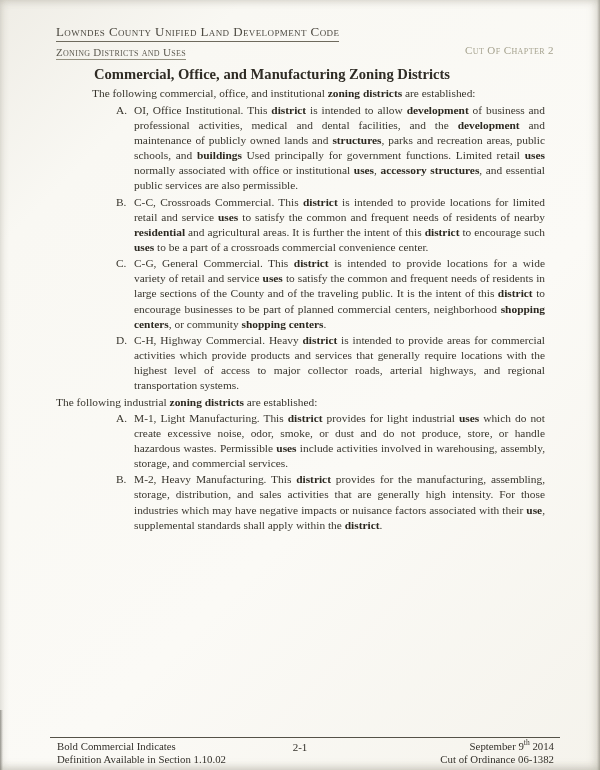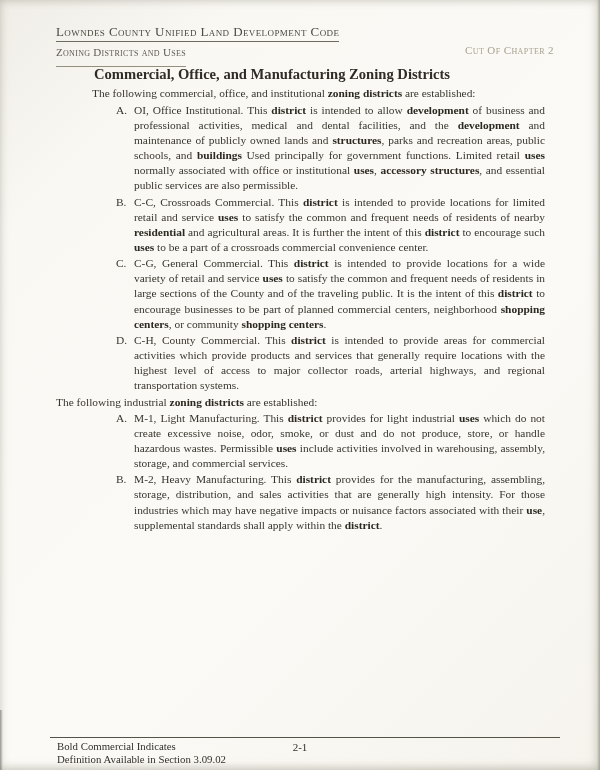--- a/index.html
+++ b/index.html
@@ -40,21 +40,21 @@
     border-bottom: 1.2px solid #6e6a5d;
     padding-bottom: 1px;
   }
   .hdr-sub {
     display: inline-block;
     font-variant: small-caps;
     font-size: 11px;
     letter-spacing: .3px;
     color: #5d5a50;
     border-bottom: 1px solid #93907f;
-    padding-bottom: 8px;
+    padding-bottom: 1px;
     margin-top: 2px;
   }
   .hdr-chapter {
     position: absolute;
     right: 0; top: 22px;
     font-variant: small-caps;
     font-size: 11px;
     letter-spacing: .4px;
     color: #a5a28e;
   }
@@ -148,42 +148,46 @@
     <div class="item">
       <span class="lbl">B.</span>
       <span class="itxt"><span>C-C, Crossroads Commercial.  This </span><span class="b">district</span><span> is intended to provide locations for limited retail and service </span><span class="b">uses</span><span> to satisfy the common and frequent needs of residents of nearby </span><span class="b">residential</span><span> and agricultural areas.  It is further the intent of this </span><span class="b">district</span><span> to encourage such </span><span class="b">uses</span><span> to be a part of a crossroads commercial convenience center.</span></span>
     </div>
     <div class="item">
       <span class="lbl">C.</span>
       <span class="itxt"><span>C-G, General Commercial.  This </span><span class="b">district</span><span> is intended to provide locations for a wide variety of retail and service </span><span class="b">uses</span><span> to satisfy the common and frequent needs of residents in large sections of the County and of the traveling public. It is the intent of this </span><span class="b">district</span><span> to encourage businesses to be part of planned commercial centers, neighborhood </span><span class="b">shopping centers</span><span>, or community </span><span class="b">shopping centers</span><span>.</span></span>
     </div>
     <div class="item">
       <span class="lbl">D.</span>
-      <span class="itxt"><span>C-H, County Commercial.  This </span><span class="b">district</span><span> is intended to provide areas for commercial activities which provide products and services that generally require locations with the highest level of access to major collector roads, arterial highways, and regional transportation systems.</span></span>
+      <span class="itxt"><span>C-H, Highway Commercial.  Heavy </span><span class="b">district</span><span> is intended to provide areas for commercial activities which provide products and services that generally require locations with the highest level of access to major collector roads, arterial highways, and regional transportation systems.</span></span>
     </div>
 
     <p class="intro"><span>The following industrial </span><span class="b">zoning districts</span><span> are established:</span></p>
 
     <div class="item">
       <span class="lbl">A.</span>
       <span class="itxt"><span>M-1, Light Manufacturing.  This </span><span class="b">district</span><span> provides for light industrial </span><span class="b">uses</span><span> which do not create excessive noise, odor, smoke, or dust and do not produce, store, or handle hazardous wastes.  Permissible </span><span class="b">uses</span><span> include activities involved in warehousing, assembly, storage, and commercial services.</span></span>
     </div>
     <div class="item">
       <span class="lbl">B.</span>
       <span class="itxt"><span>M-2, Heavy Manufacturing.  This </span><span class="b">district</span><span> provides for the manufacturing, assembling, storage, distribution, and sales activities that are generally high intensity.  For those industries which may have negative impacts or nuisance factors associated with their </span><span class="b">use</span><span>, supplemental standards shall apply within the </span><span class="b">district</span><span>.</span></span>
     </div>
 
   </div>
 
   <div class="footer-rule"></div>
 
   <div class="foot-note">
     <div>Bold Commercial Indicates</div>
-    <div>Definition Available in Section 3.09.02</div>
+    <div>Definition Available in Section 1.10.02</div>
   </div>
 
   <div class="foot-page">2-1</div>
 
+  <div class="foot-right">
+    <div><span>September 9</span><sup>th</sup><span> 2014</span></div>
+    <div>Cut of Ordinance 06-1382</div>
+  </div>
 
   <div class="edge-right"></div>
   <div class="edge-bottom-left"></div>
 
 </div>
 
 </body></html>

